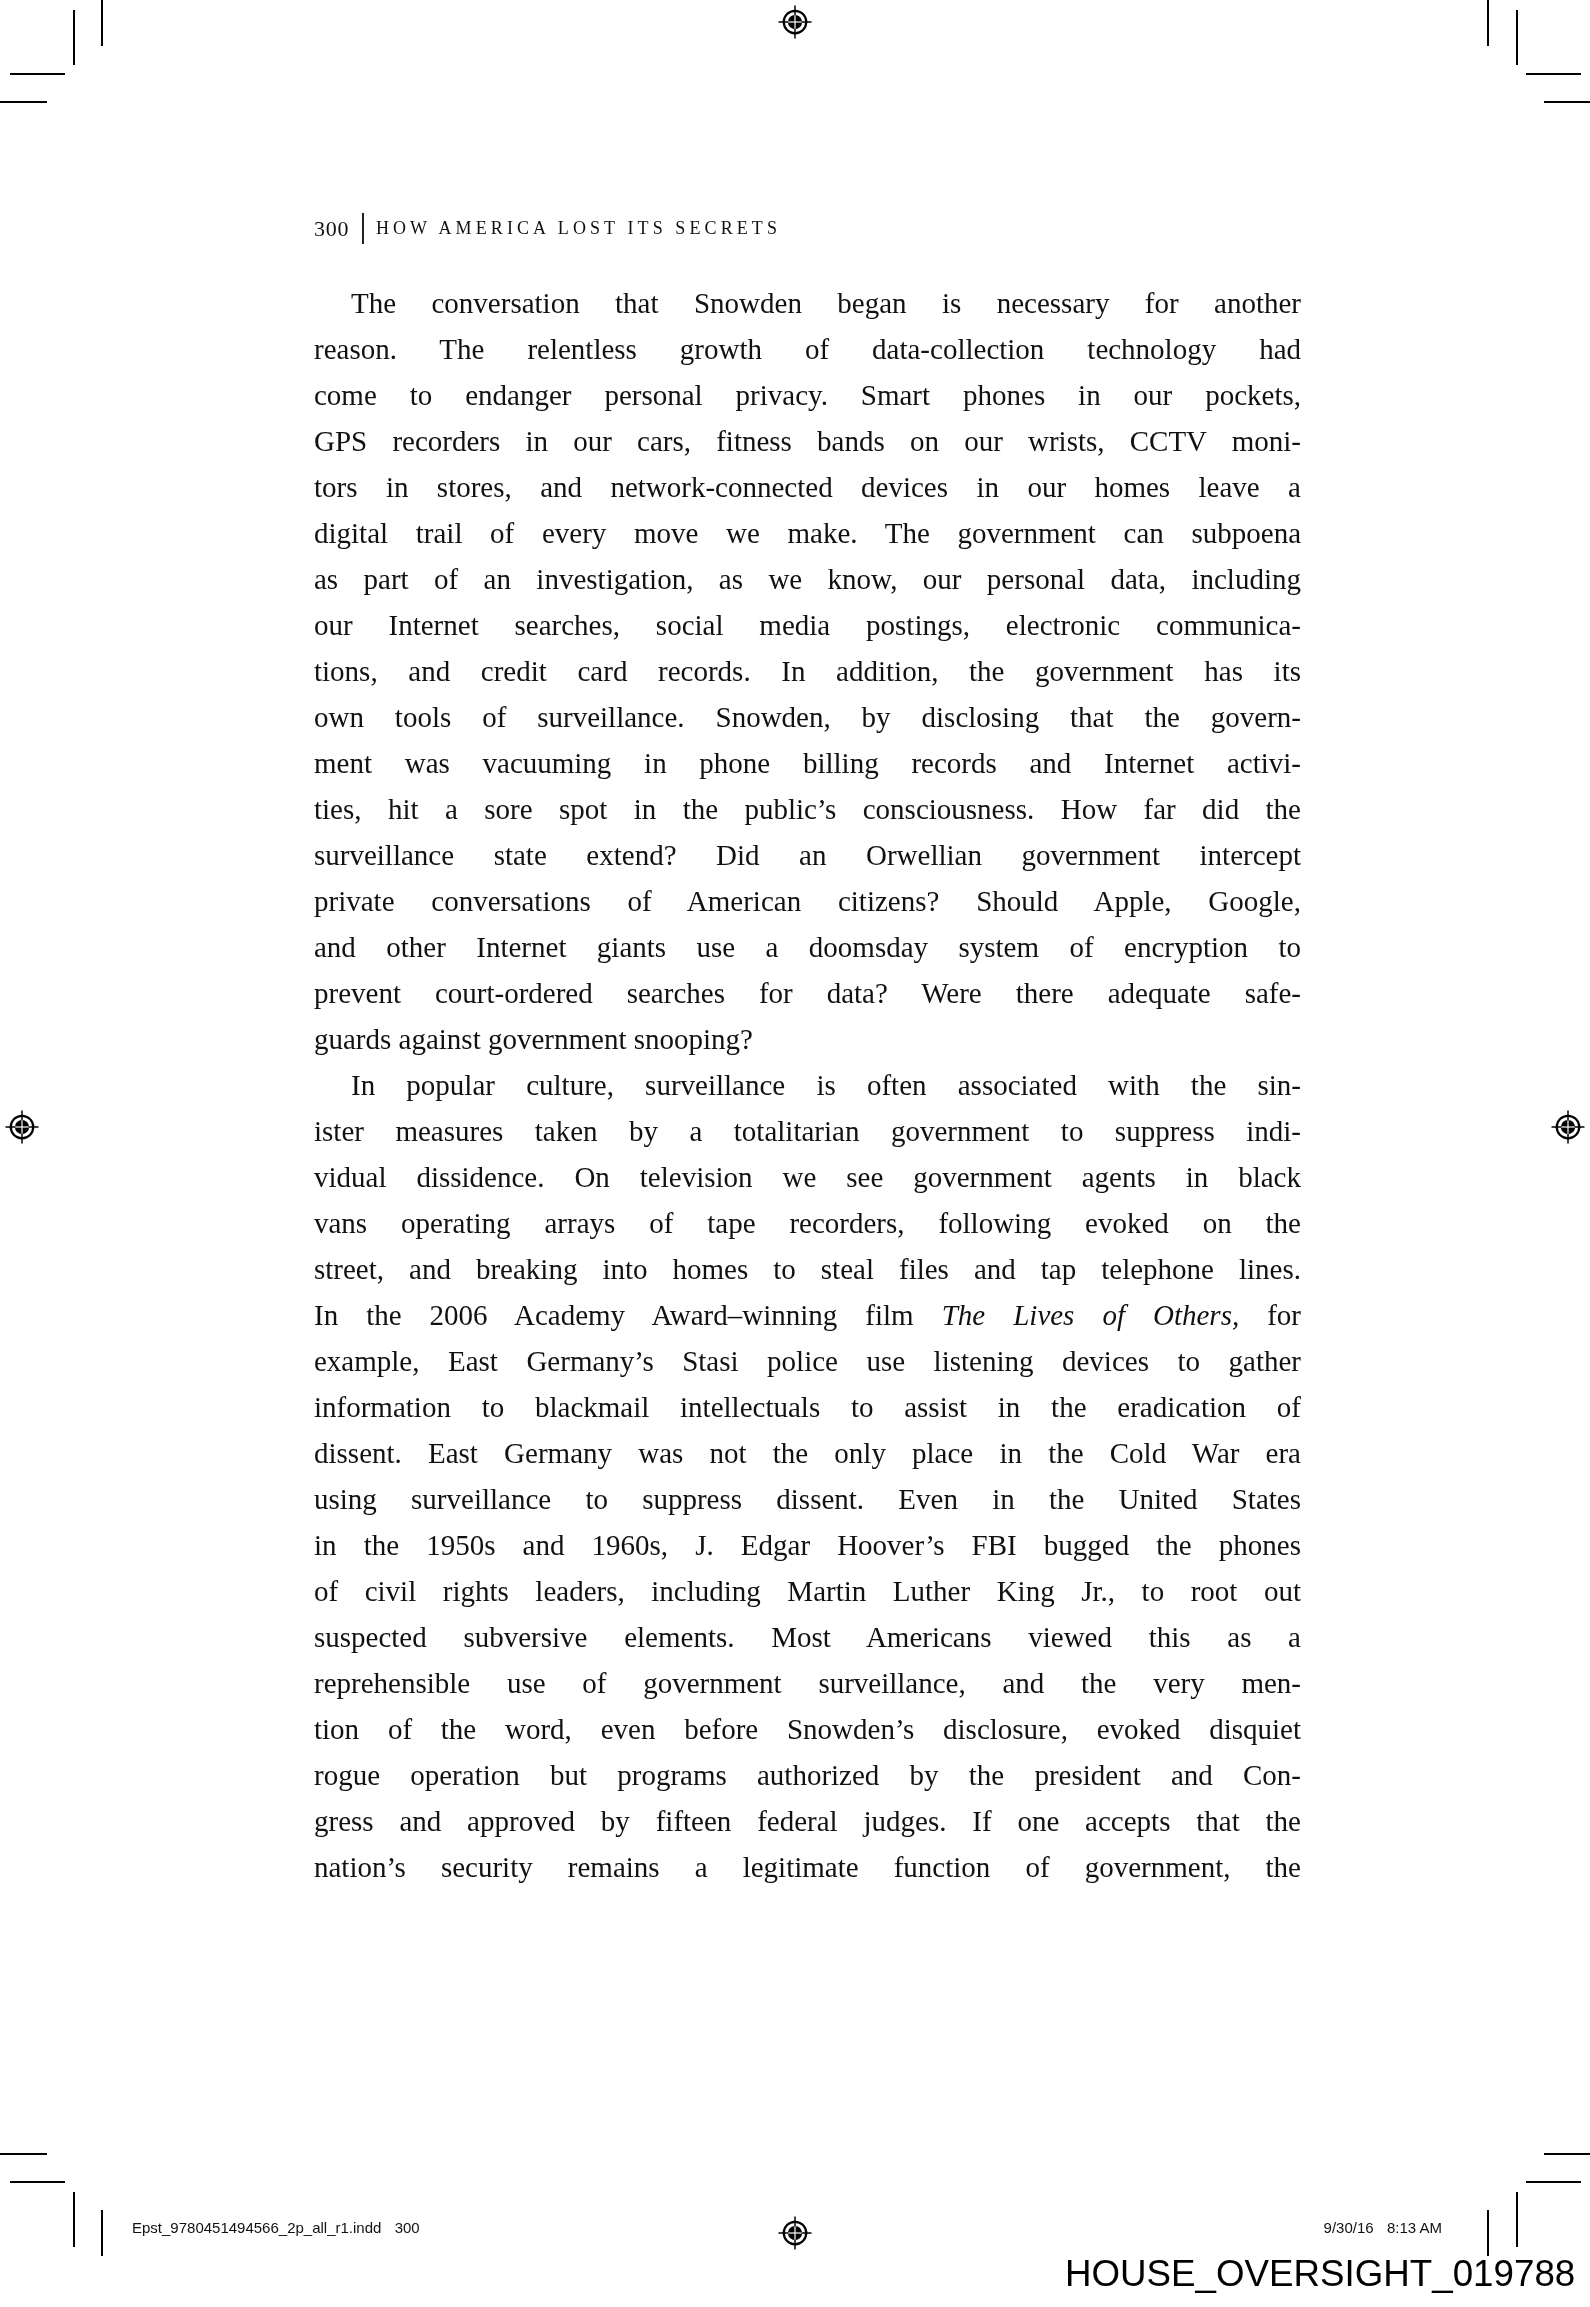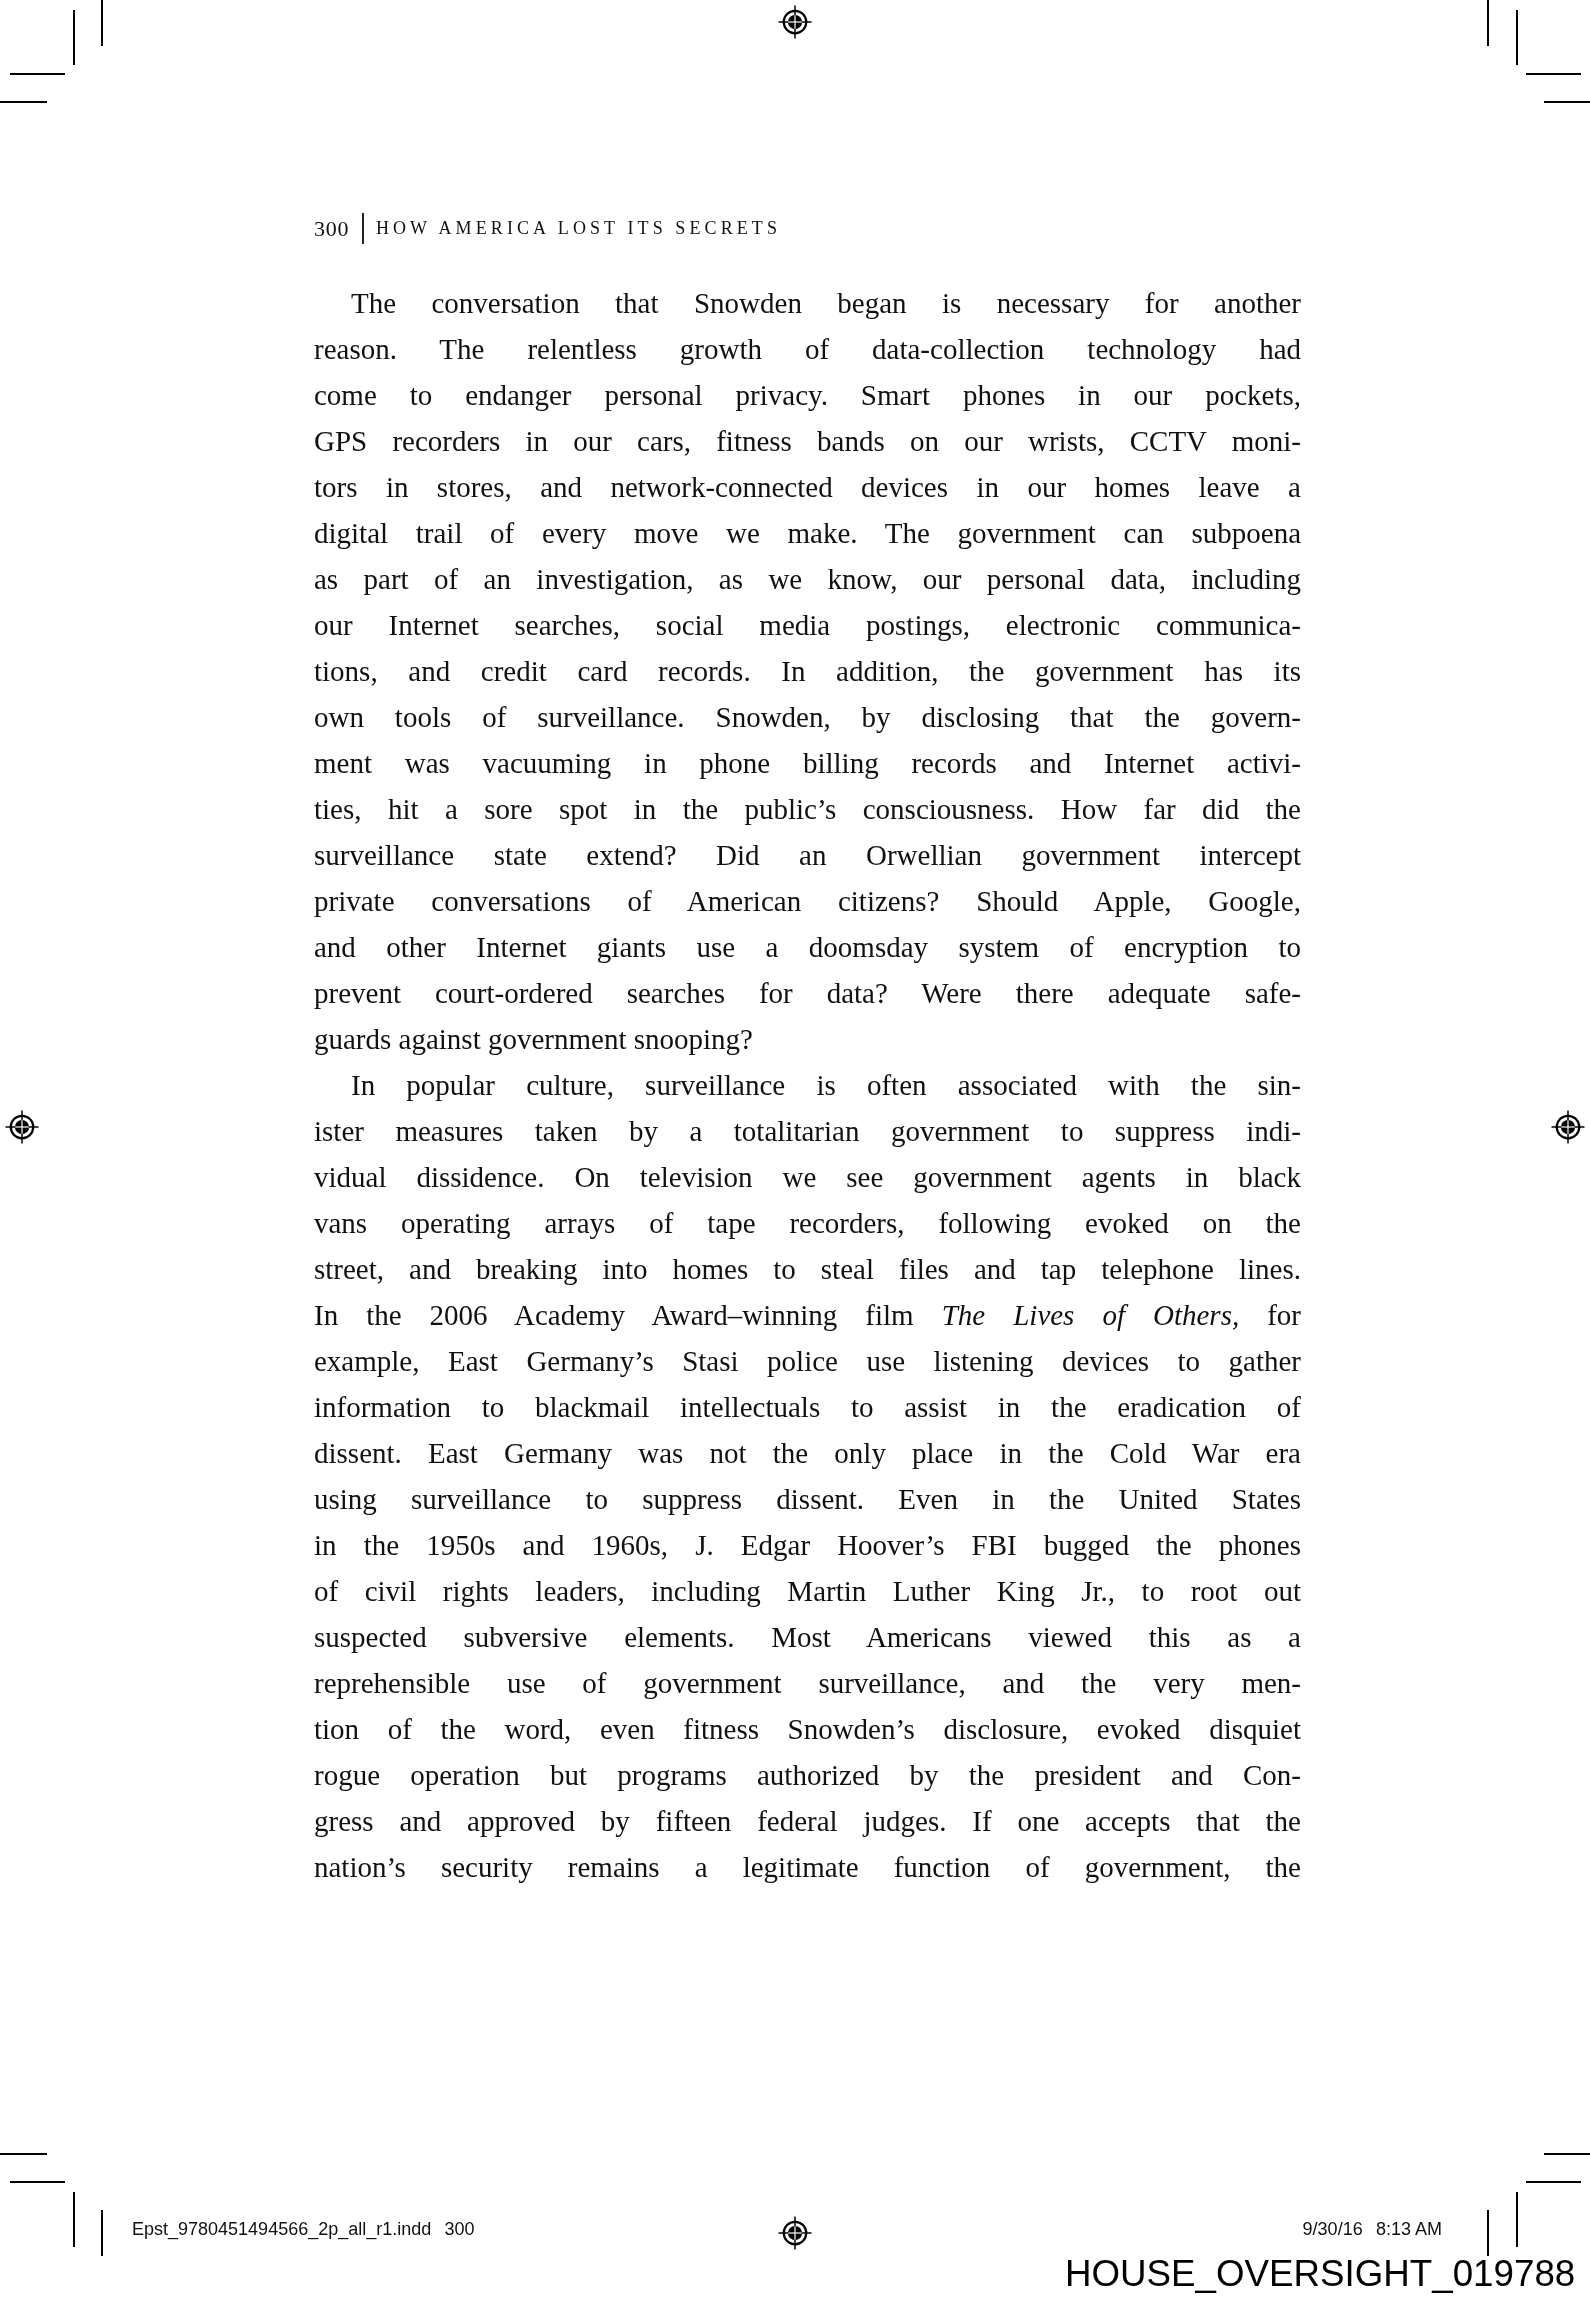--- a/index.html
+++ b/index.html
@@ -29,21 +29,21 @@
     display: block; height: 46px; white-space: nowrap;
     text-align: justify; text-align-last: justify; font-family: Liberation Serif, serif;
   }
   .line.indent { padding-left: 37px; }
   .line.last { text-align-last: left; }
   .line em { font-style: italic; }
 
   .slug {
     position: absolute; top: 2219px;
     font-family: "Liberation Sans", "DejaVu Sans", sans-serif;
-    font-size: 18px; color: #111111;
+    font-size: 15px; color: #111111;
   }
   .slug-left { left: 132px; }
   .slug-right { right: 148px; }
   .slug .gap { display: inline-block; width: 13.3px; }
 
   .watermark {
     position: absolute; left: 1065px; top: 2253px;
     font-family: "Liberation Sans", "DejaVu Sans", sans-serif;
     font-size: 36px; line-height: 41px; color: #000000;
     transform-origin: left top; transform: scaleX(1.02);
@@ -145,21 +145,21 @@
   <span class="line">street, and breaking into homes to steal files and tap telephone lines.</span>
   <span class="line"><span>In the 2006 Academy Award–winning film </span><em>The Lives of Others,</em><span> for</span></span>
   <span class="line">example, East Germany’s Stasi police use listening devices to gather</span>
   <span class="line">information to blackmail intellectuals to assist in the eradication of</span>
   <span class="line">dissent. East Germany was not the only place in the Cold War era</span>
   <span class="line">using surveillance to suppress dissent. Even in the United States</span>
   <span class="line">in the 1950s and 1960s, J. Edgar Hoover’s FBI bugged the phones</span>
   <span class="line">of civil rights leaders, including Martin Luther King Jr., to root out</span>
   <span class="line">suspected subversive elements. Most Americans viewed this as a</span>
   <span class="line">reprehensible use of government surveillance, and the very men-</span>
-  <span class="line">tion of the word, even fitness Snowden’s disclosure, evoked disquiet</span>
+  <span class="line">tion of the word, even before Snowden’s disclosure, evoked disquiet</span>
   <span class="line">rogue operation but programs authorized by the president and Con-</span>
   <span class="line">gress and approved by fifteen federal judges. If one accepts that the</span>
   <span class="line">nation’s security remains a legitimate function of government, the</span>
 </div>
 
 <div class="slug slug-left">
   <span>Epst_9780451494566_2p_all_r1.indd</span><span class="gap"></span><span>300</span>
 </div>
 <div class="slug slug-right">
   <span>9/30/16</span><span class="gap"></span><span>8:13 AM</span>

